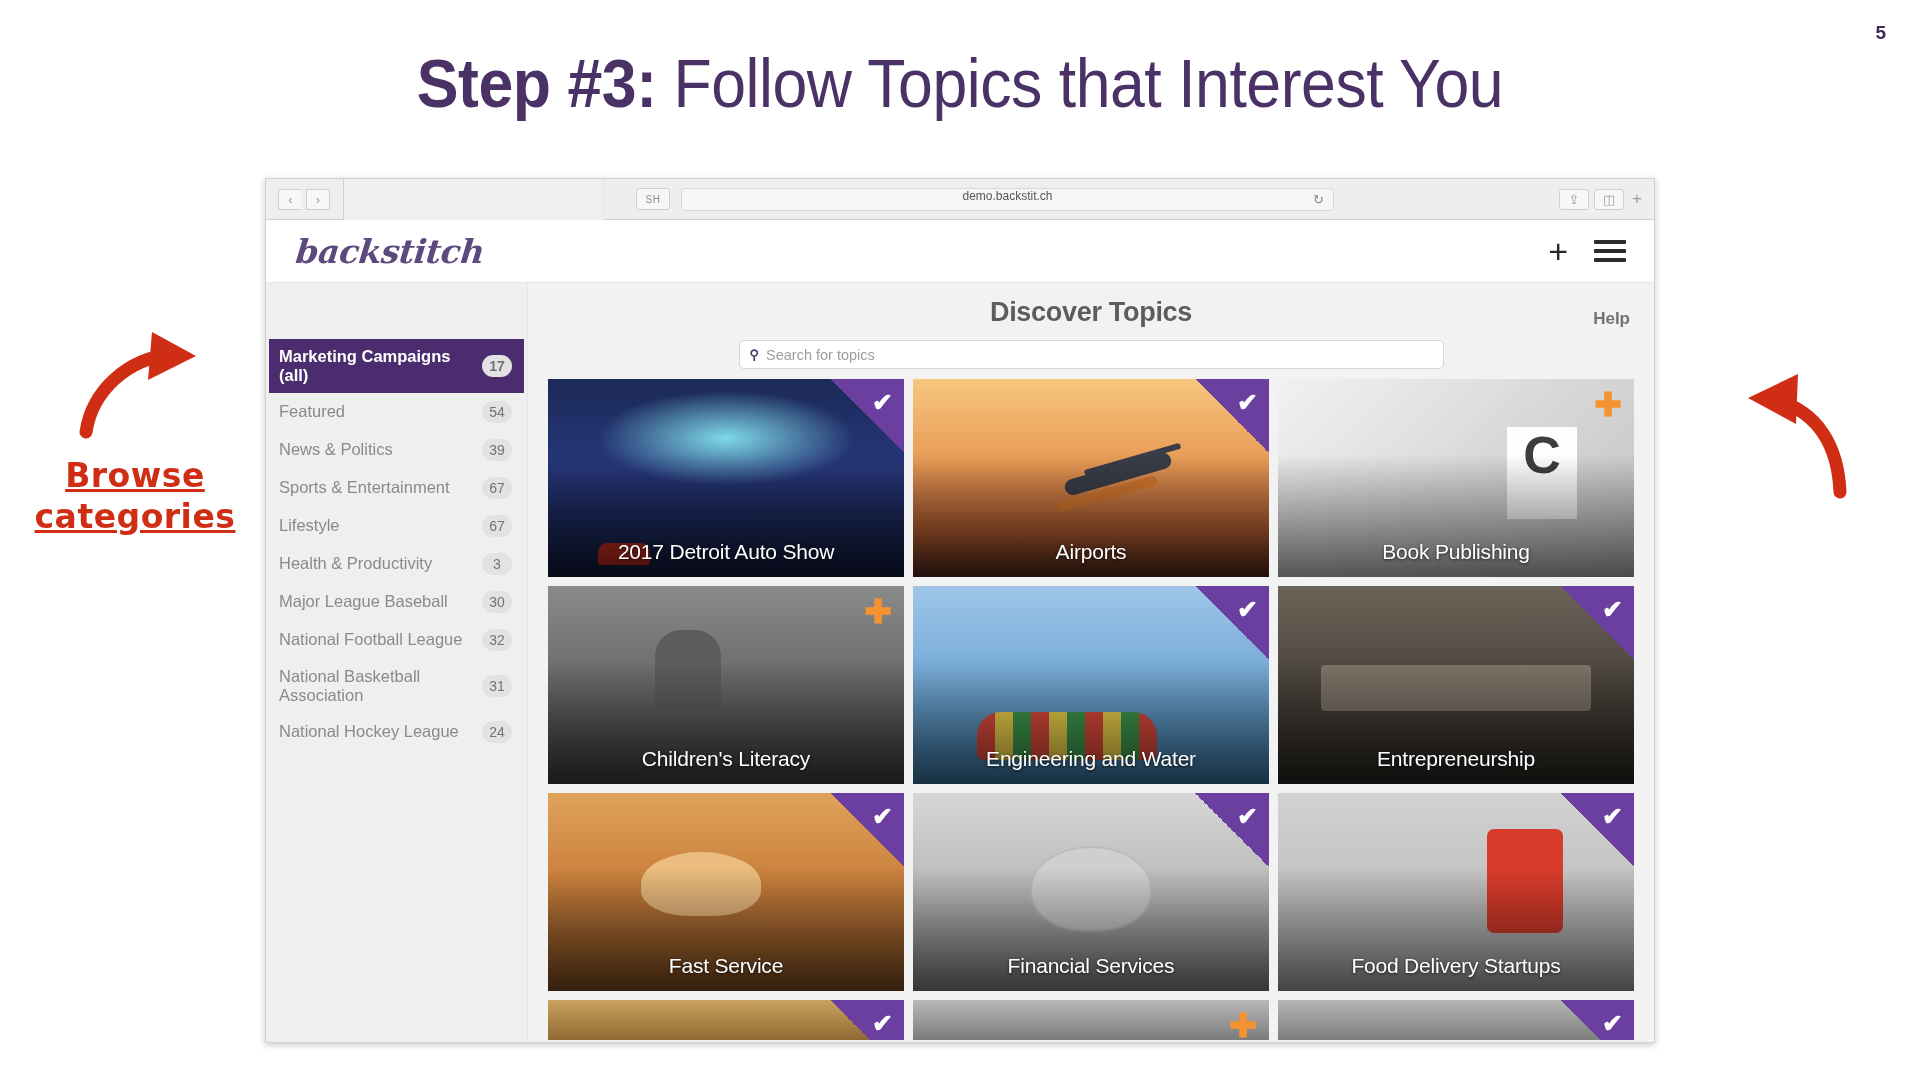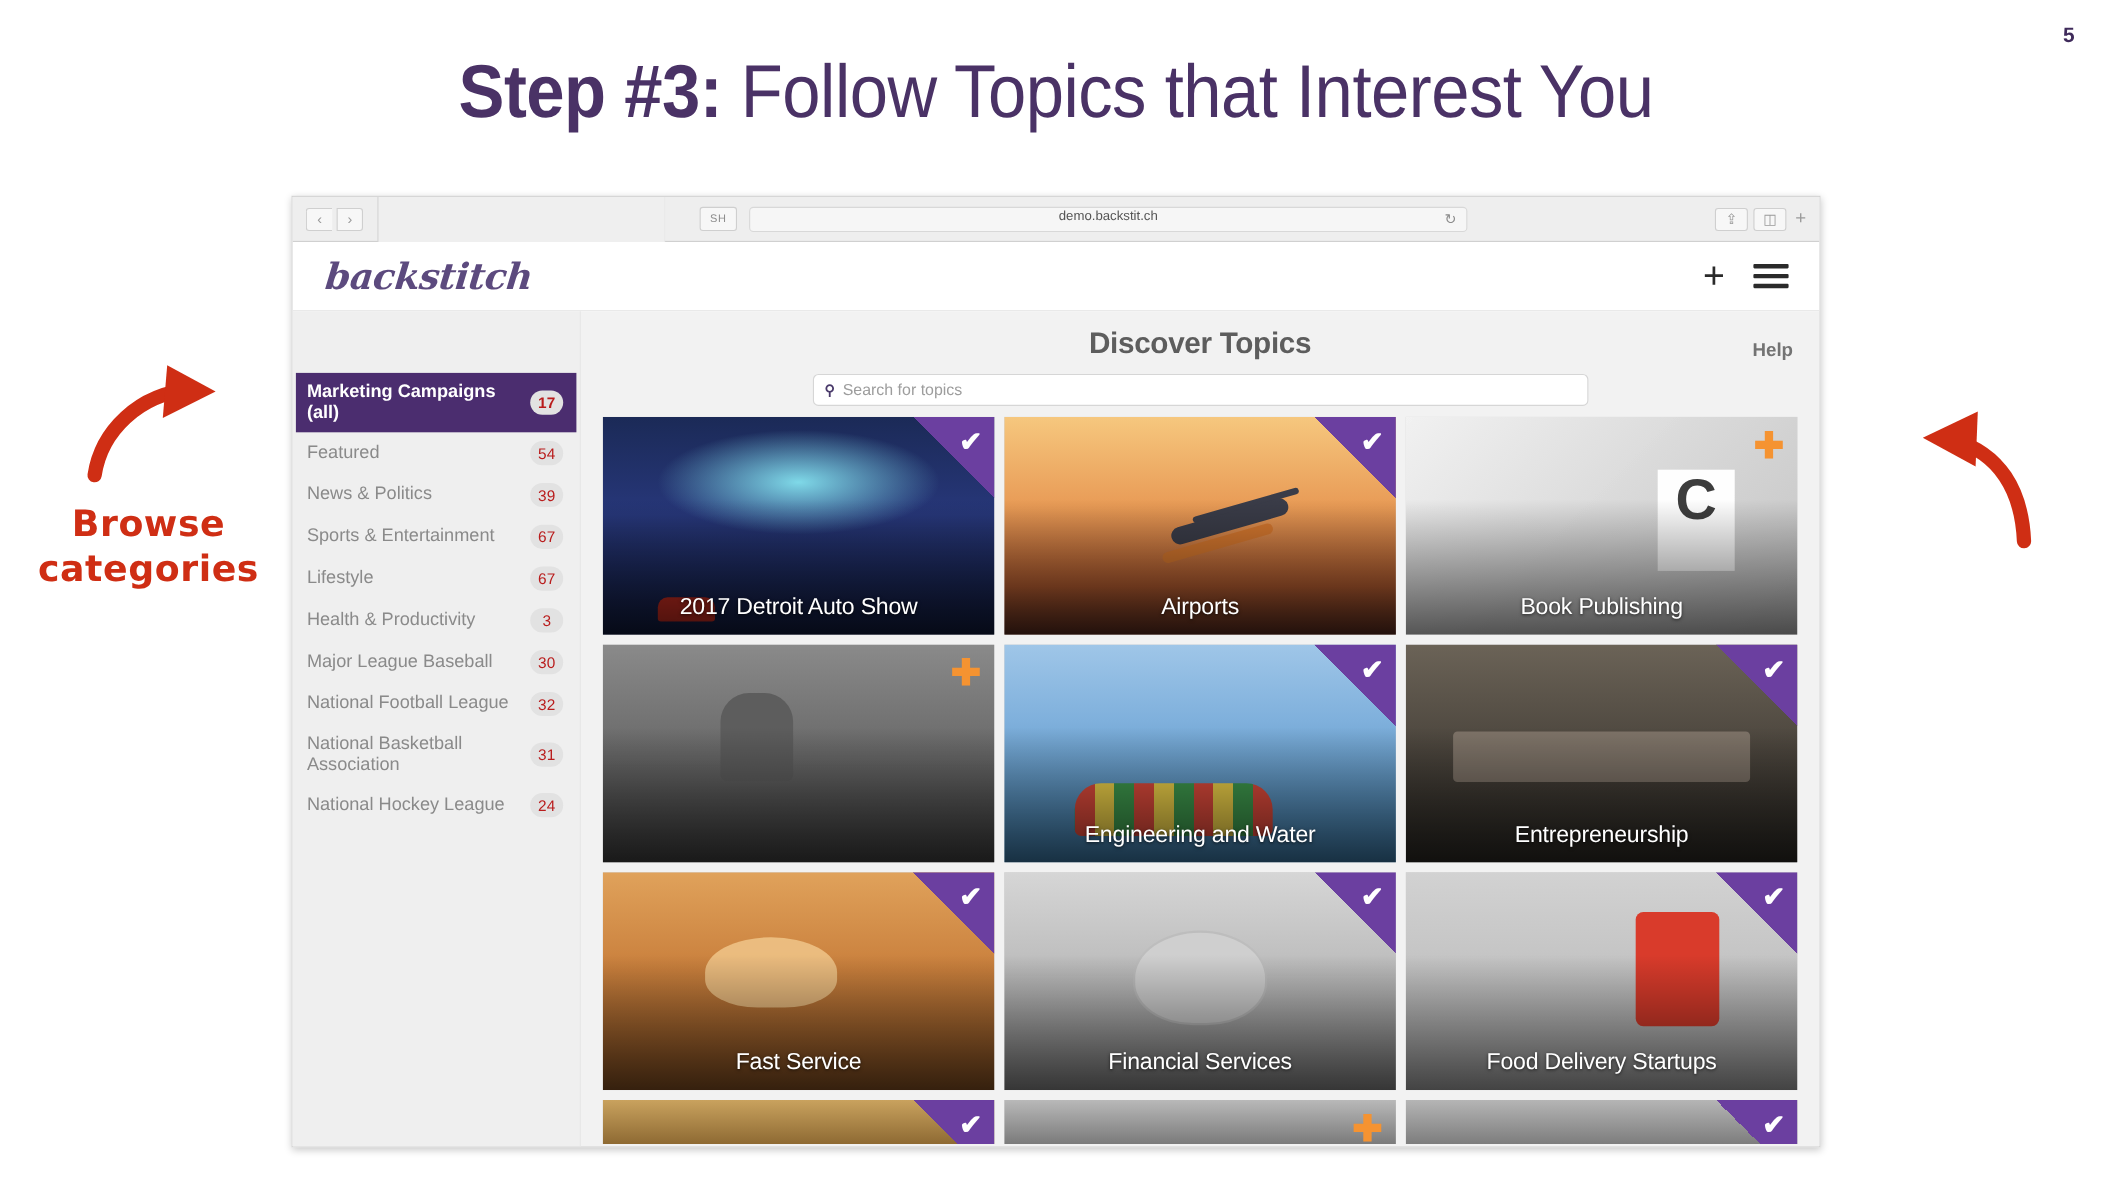--- a/index.html
+++ b/index.html
@@ -106,21 +106,21 @@
   }
   .cat-item {
     display: flex; align-items: center; justify-content: space-between;
     padding: 8px 12px 8px 10px; margin: 0 3px;
     font-size: 16.5px; color: #8a8a8a; cursor: pointer;
   }
   .cat-item .cat-label { line-height: 1.15; }
   .cat-item.active { background: #4b2d6f; color: #ffffff; font-weight: bold; }
   .cat-badge {
     flex: 0 0 auto; min-width: 30px; height: 22px; padding: 0 7px;
-    background: #e2e2e2; color: #b91c1c; border-radius: 11px;
+    background: #e2e2e2; color: #737373; border-radius: 11px;
     font-size: 14px; display: flex; align-items: center; justify-content: center;
     margin-left: 8px;
   }
 
   .main { flex: 1; position: relative; padding: 0 20px; }
   .discover-title {
     text-align: center; font-size: 27px; font-weight: bold; color: #5d5d5d;
     padding-top: 14px; letter-spacing: -0.3px;
     font-family: "Liberation Sans Narrow", "Liberation Sans", sans-serif;
   }
@@ -214,21 +214,21 @@
       background:#d93b2b; border-radius:7px; }
   .ph-r4a { background: linear-gradient(to bottom, #c9a25e 0%, #8e6a33 100%); }
   .ph-r4b { background: linear-gradient(to bottom, #8fb6d6 0%, #4d7ca3 100%); }
   .ph-r4c { background: linear-gradient(to bottom, #b5b5b5 0%, #7d7d7d 100%); }
 
   
   .annot-text {
     position: absolute; color: #cf2e14;
     font-family: "DejaVu Sans", sans-serif;
     font-weight: bold; font-size: 33px; line-height: 1.25;
-    text-align: center; letter-spacing: 0.5px;
+    text-align: center; letter-spacing: 0.5px; text-decoration: underline;
   }
   .annot-left { left: 10px; top: 455px; width: 250px; }
   .annot-right { right: 12px; top: 513px; width: 270px; }
   .arrow-svg { position: absolute; }
 </style>
 </head>
 <body>
 
 <div class="slide">
 
@@ -366,20 +366,21 @@
             <div class="photo ph-book"></div>
             <div class="shade"></div>
             <span class="add-plus">✚</span>
             <div class="card-title">Book Publishing</div>
           </div>
 
           <div class="card gray">
             <div class="photo ph-child"></div>
             <div class="shade"></div>
             <span class="add-plus">✚</span>
+            <div class="card-title">Children's Literacy</div>
           </div>
 
           <div class="card">
             <div class="photo ph-water"></div>
             <div class="shade"></div>
             <div class="ribbon">
               <span class="check">✔</span>
             </div>
             <div class="card-title">Engineering and Water</div>
           </div>

